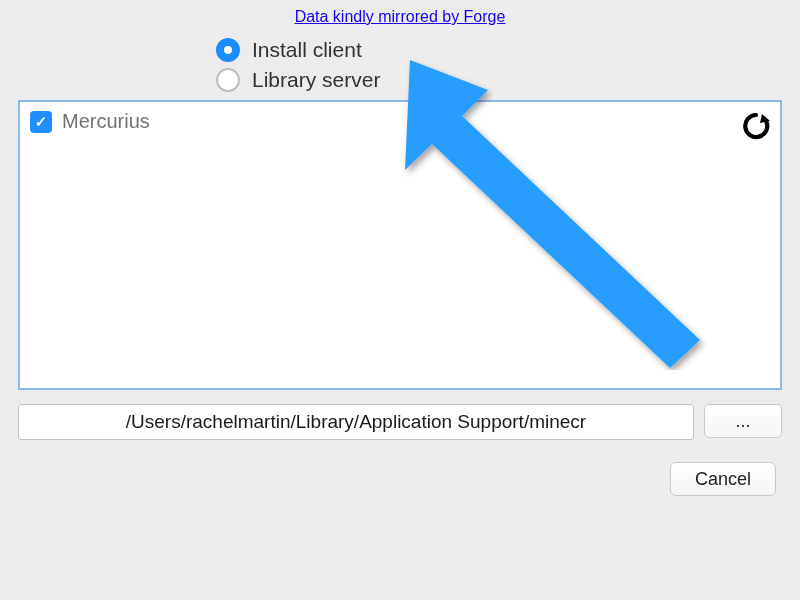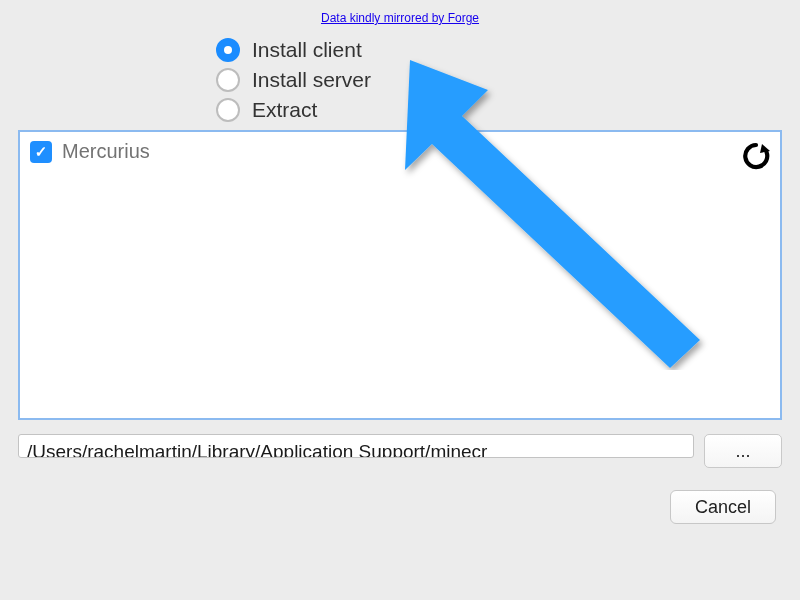--- a/index.html
+++ b/index.html
@@ -16,21 +16,21 @@
       overflow: hidden;
     }
     .link-row {
       text-align: center;
       padding-top: 8px;
       padding-bottom: 6px;
     }
     .link-row a {
       color: #1700ee;
       text-decoration: underline;
-      font-size: 12px;
+      font-size: 16px;
       font-weight: 500;
     }
     .radio-group {
       margin-left: 216px;
       margin-top: 6px;
     }
     .radio-row {
       display: flex;
       align-items: flex-end;
       margin-bottom: 6px;
@@ -105,27 +105,28 @@
     .bottom-row {
       display: flex;
       margin: 14px 18px 0 18px;
       gap: 10px;
     }
     .path-field {
       flex: 1;
       background: #fff;
       border: 1px solid #c3c3c3;
       border-radius: 3px;
-      height: 24px;
+      height: 36px;
       line-height: 34px;
       padding: 0 8px;
       font-size: 19px;
       color: #1a1a1a;
       overflow: hidden;
       white-space: nowrap;
+      text-align: center;
     }
     .browse-btn {
       width: 78px;
       height: 34px;
       background: linear-gradient(#ffffff, #f5f5f5);
       border: 1px solid #c9c9c9;
       border-radius: 5px;
       font-size: 18px;
       color: #222;
       cursor: pointer;
@@ -170,25 +171,21 @@
   <a href="#">Data kindly mirrored by Forge</a>
 </div>
 
 <div class="radio-group">
   <div class="radio-row">
     <span class="radio-circle selected"></span>
     <span class="radio-label">Install client</span>
   </div>
   <div class="radio-row">
     <span class="radio-circle"></span>
-    <span class="radio-label">Install server</span>
-  </div>
-  <div class="radio-row">
-    <span class="radio-circle"></span>
-    <span class="radio-label">Extract</span>
+    <span class="radio-label">Library server</span>
   </div>
 </div>
 
 <div class="list-panel">
   <div class="list-item">
     <span class="checkbox">✓</span>
     <span class="checkbox-label">Mercurius</span>
   </div>
   <div class="refresh-icon">
     <svg width="32" height="32" viewBox="0 0 32 32">

